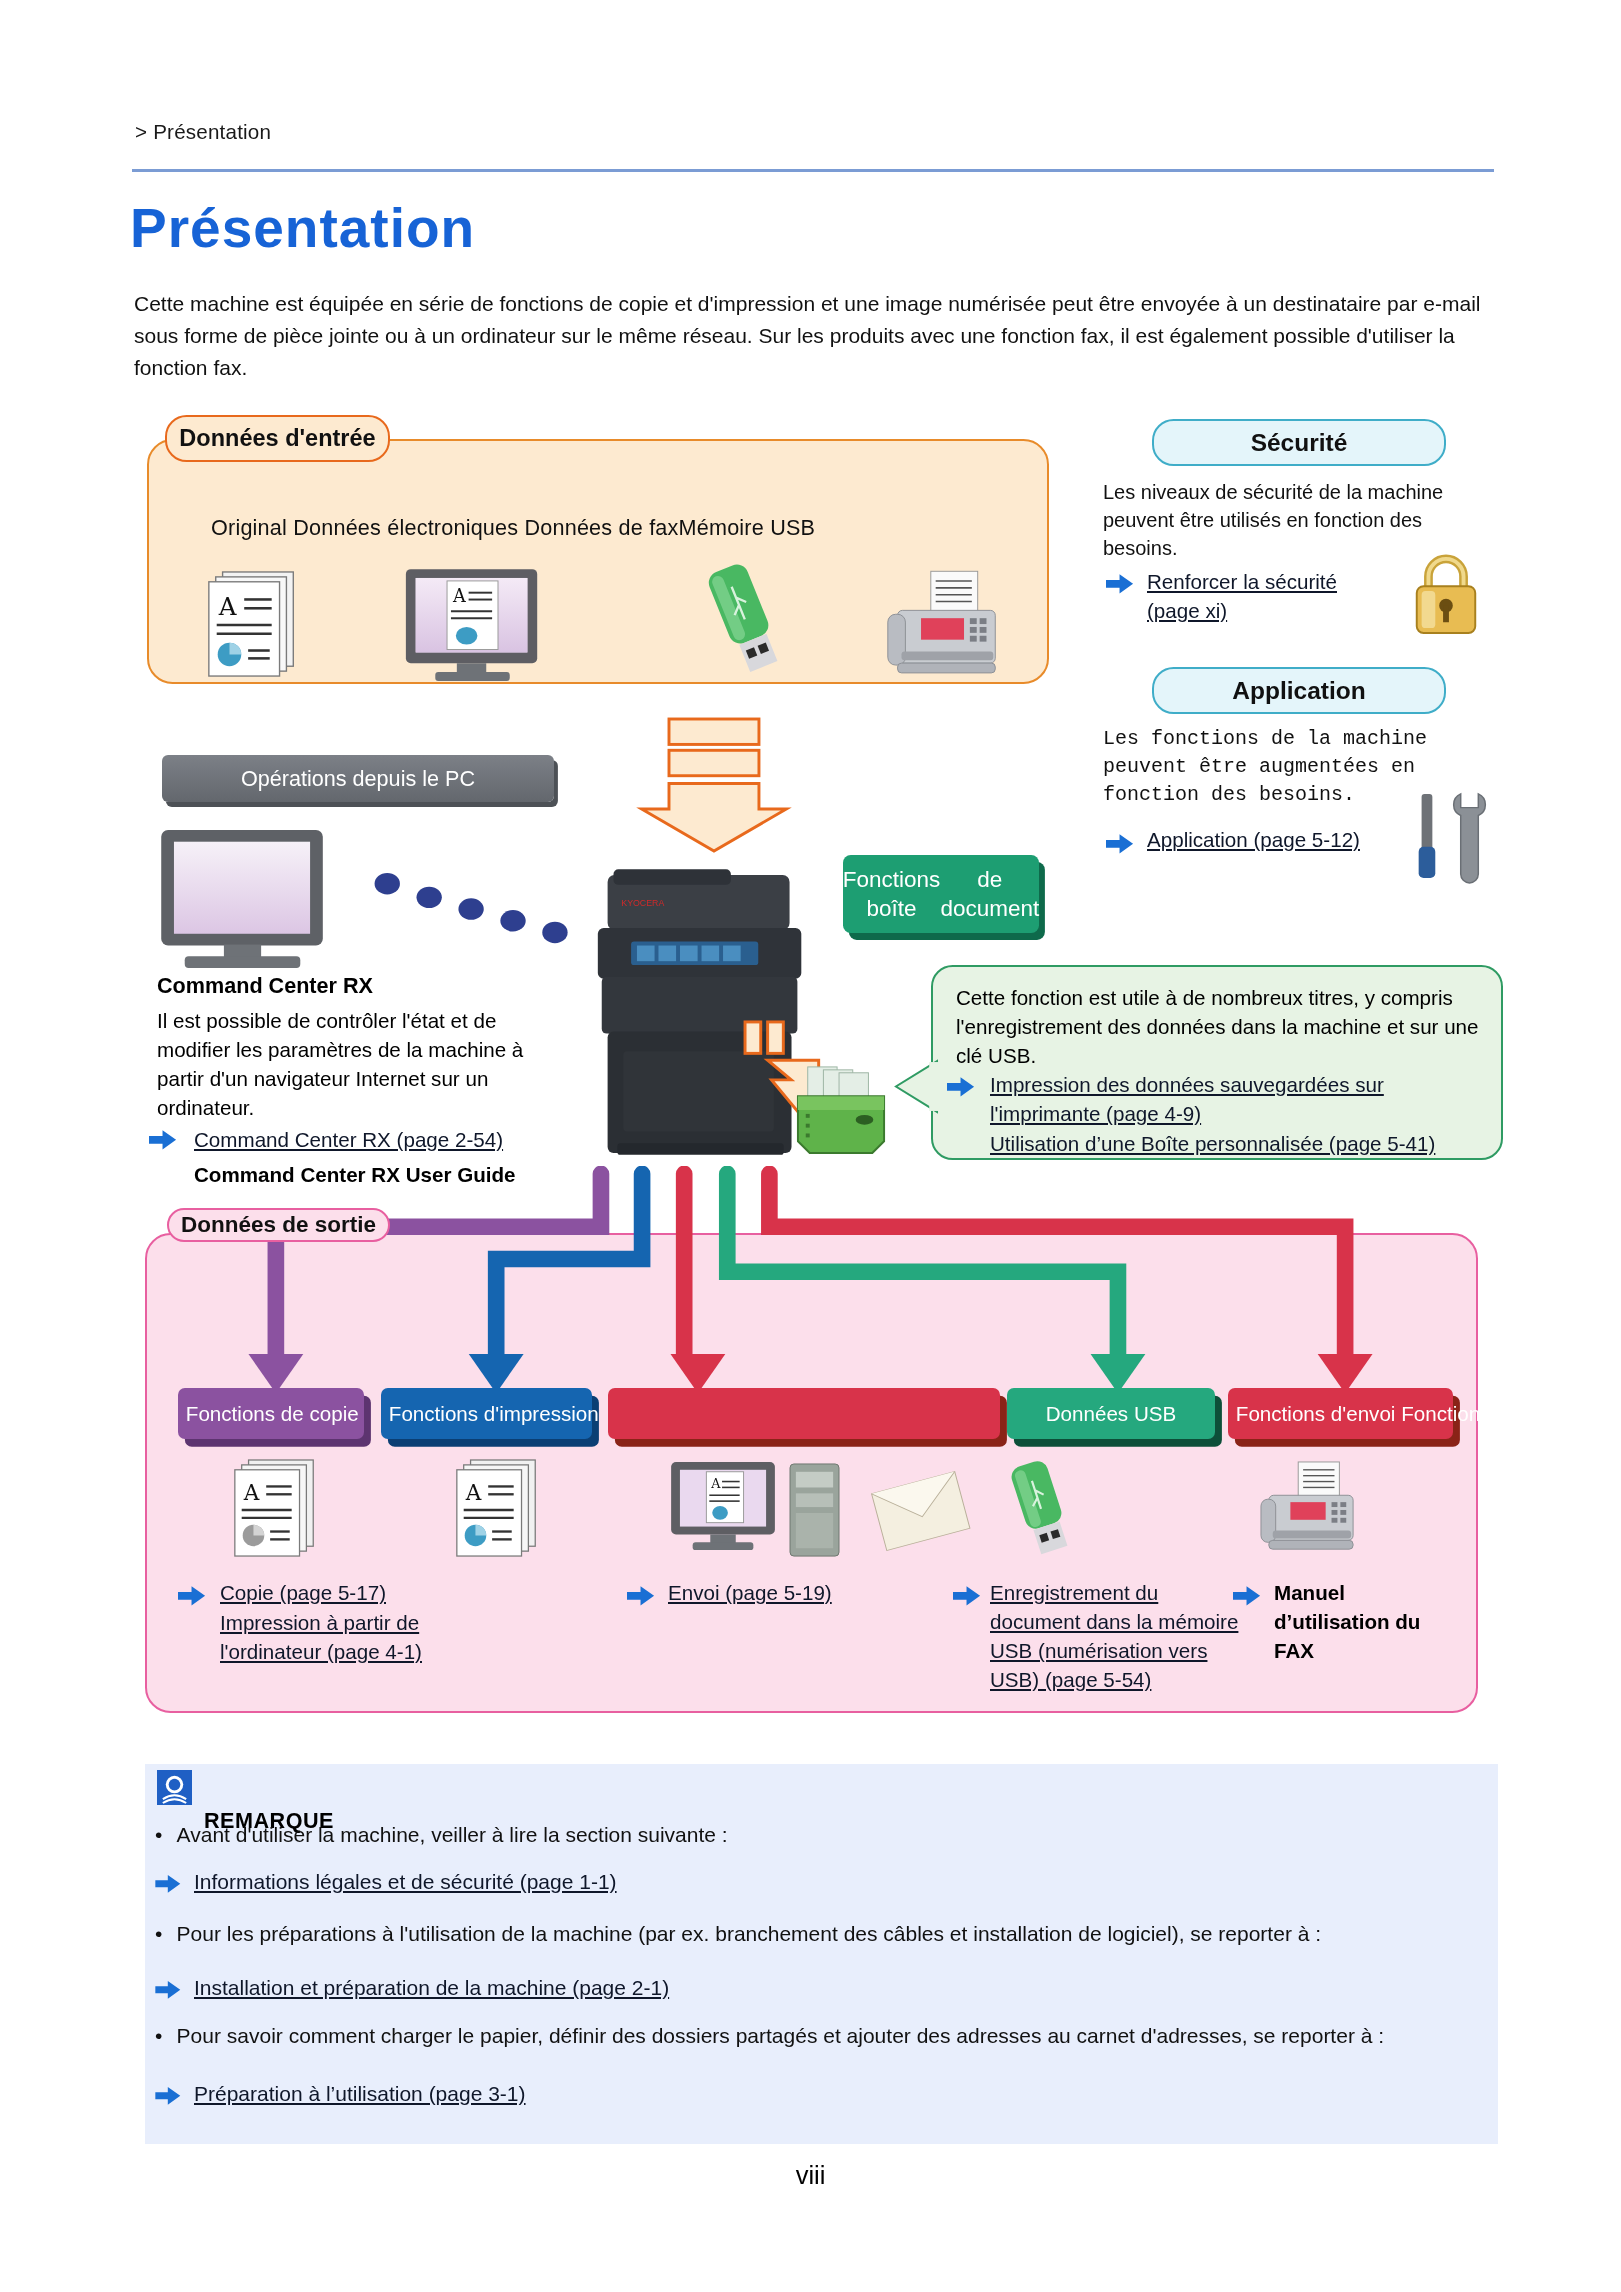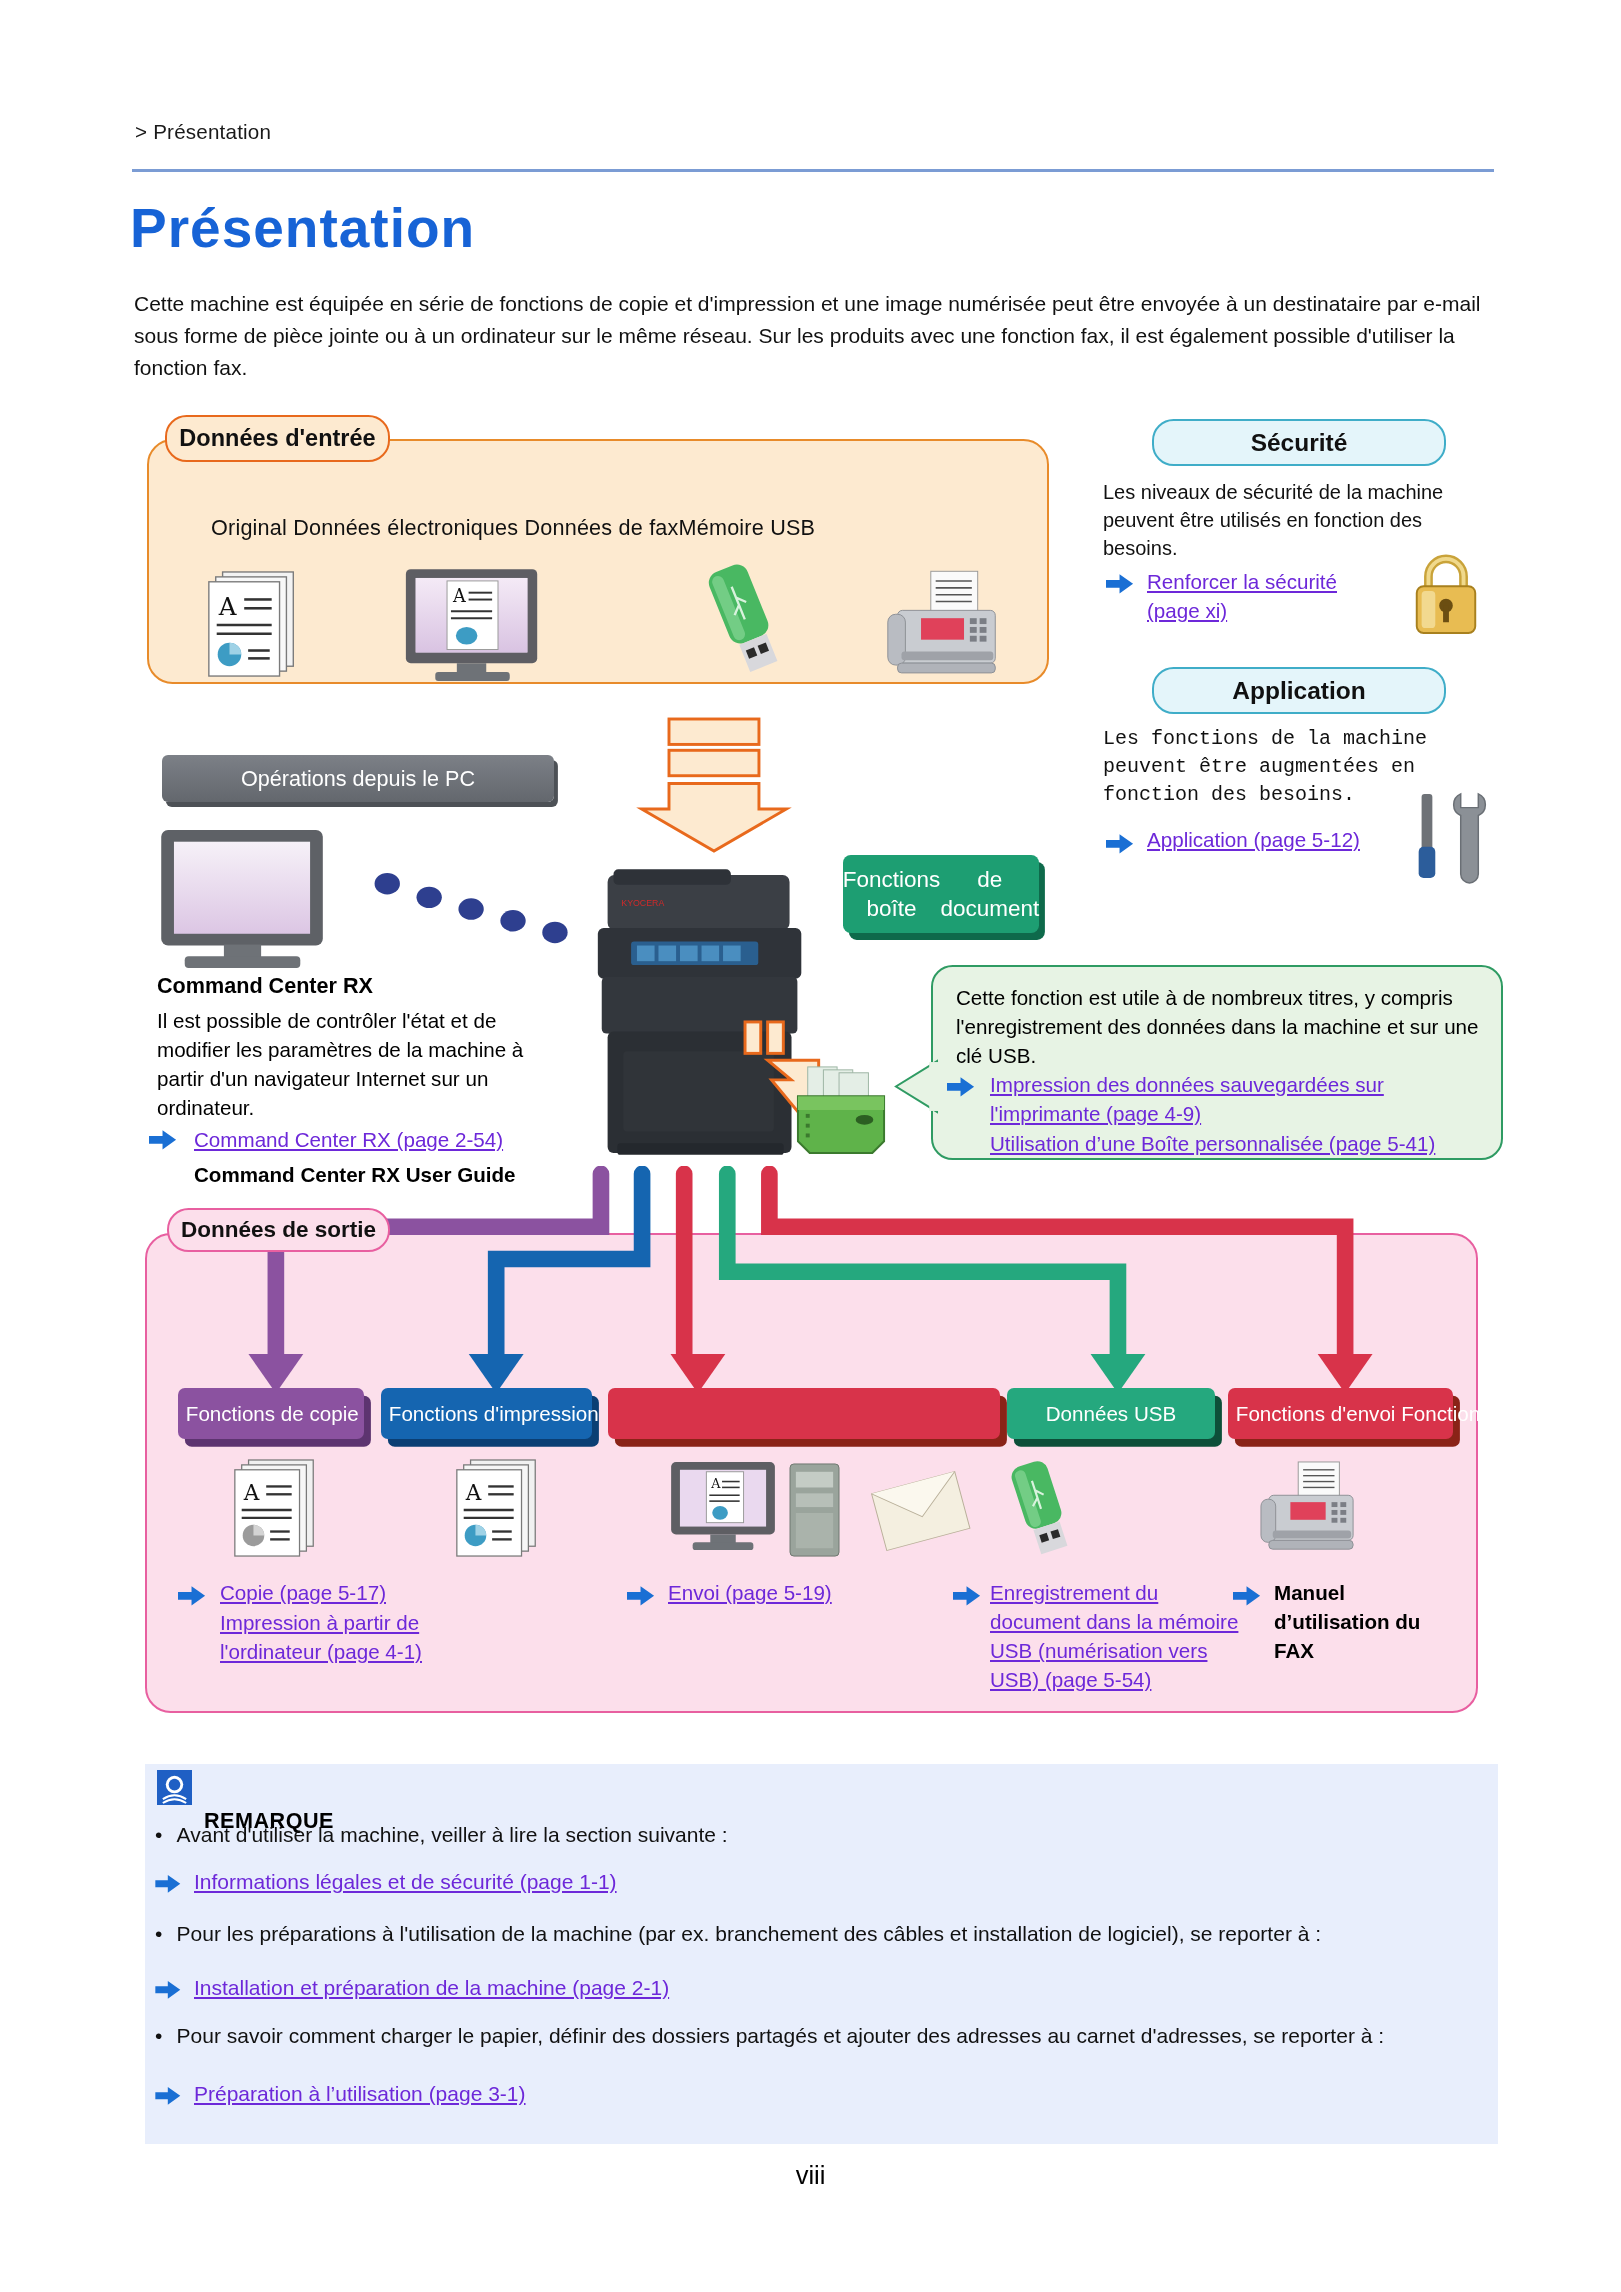--- a/index.html
+++ b/index.html
@@ -45,30 +45,30 @@
      background:#1d9e72;color:#fff;font-size:22.5px;line-height:29px;text-align:center;
      display:flex;align-items:center;justify-content:center;box-shadow:5.9px 6.9px 0 #0e6a4b;}
   
   #callout{position:absolute;left:931px;top:965px;width:568px;height:191px;background:#e7f3e4;
      border:2px solid #2f9b63;border-radius:21.6px;}
   #callout-text{position:absolute;left:956px;top:983px;width:529px;font-size:20.6px;line-height:29px;}
 
   
   #out-panel{left:145px;top:1233px;width:1333px;height:480px;background:#fcdfeb;
      border:2px solid #e85fa0;border-radius:25.5px;}
-  #out-tab{left:167px;top:1208px;width:223px;height:44px;background:#fcdfeb;border:2px solid #e85fa0;
+  #out-tab{left:167px;top:1208px;width:223px;height:34px;background:#fcdfeb;border:2px solid #e85fa0;
      color:#111;font-size:22.5px;z-index:3;}
 
   
   .bar{position:absolute;height:51px;border-radius:6.9px;color:#fff;font-size:20.6px;
        display:flex;align-items:center;white-space:nowrap;box-sizing:border-box;padding-left:7.8px;}
   .bar span{pointer-events:none;}
 
   
-  .lnk{color:#6d28d9;text-decoration:underline;}
+  .lnk{color:#0f172a;text-decoration:underline;}
   .linkblock{position:absolute;font-size:20.6px;line-height:29px;}
 
   
   #remark{position:absolute;left:145px;top:1764px;width:1353px;height:380px;background:#e8eefc;}
   #remark-title{position:absolute;left:204px;top:1776px;font-size:21.6px;font-weight:bold;letter-spacing:0.5px;margin-top:32px;}
   .rtext{position:absolute;font-size:21px;line-height:30px;color:#111;}
   #folio{position:absolute;left:0;top:2161px;width:1621px;text-align:center;font-size:25.5px;}
 
   svg{display:block;}
   .abs{position:absolute;}

